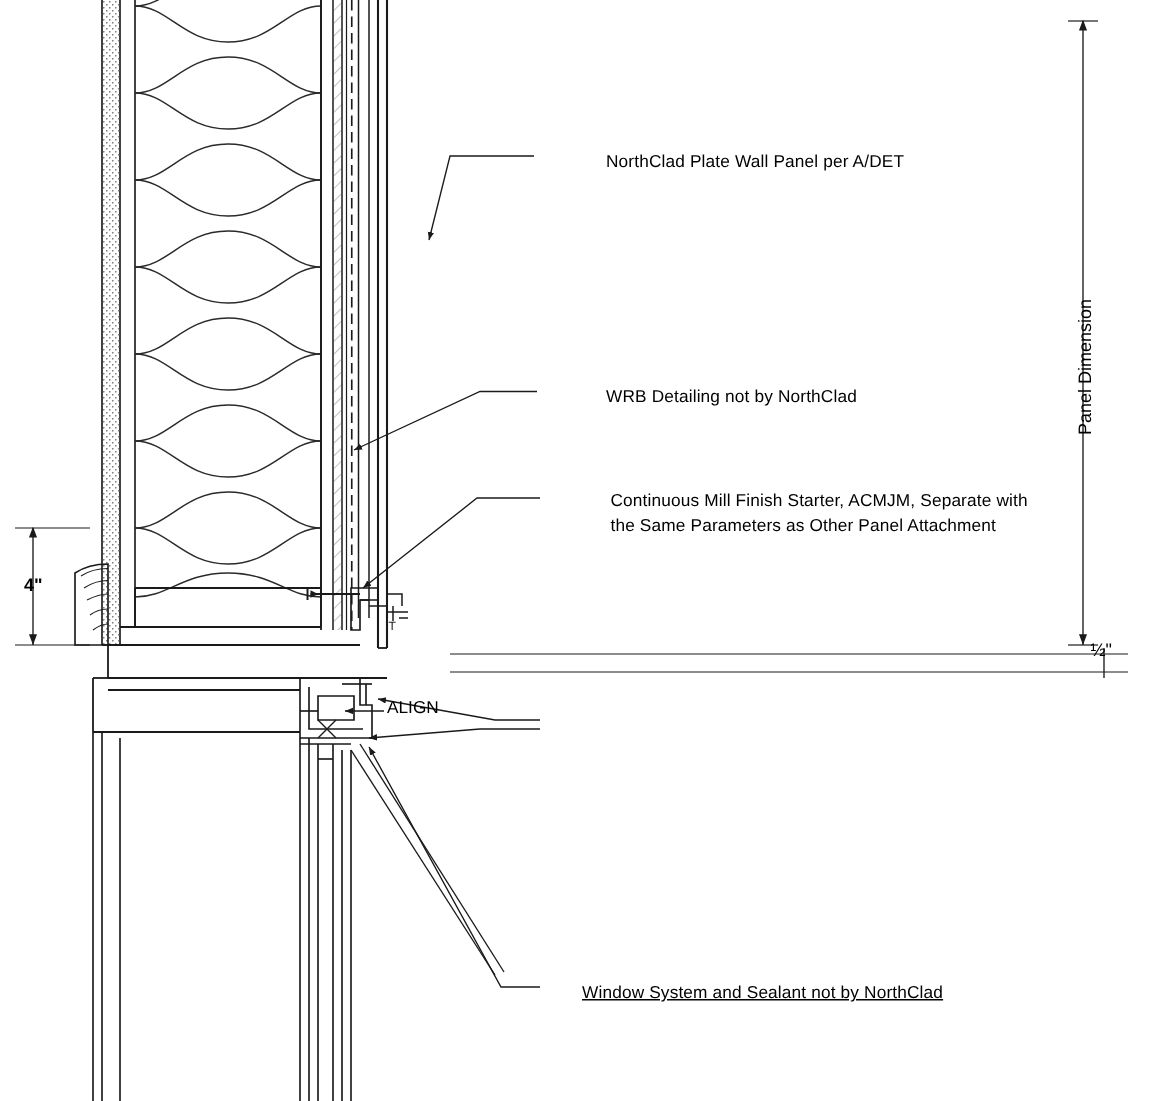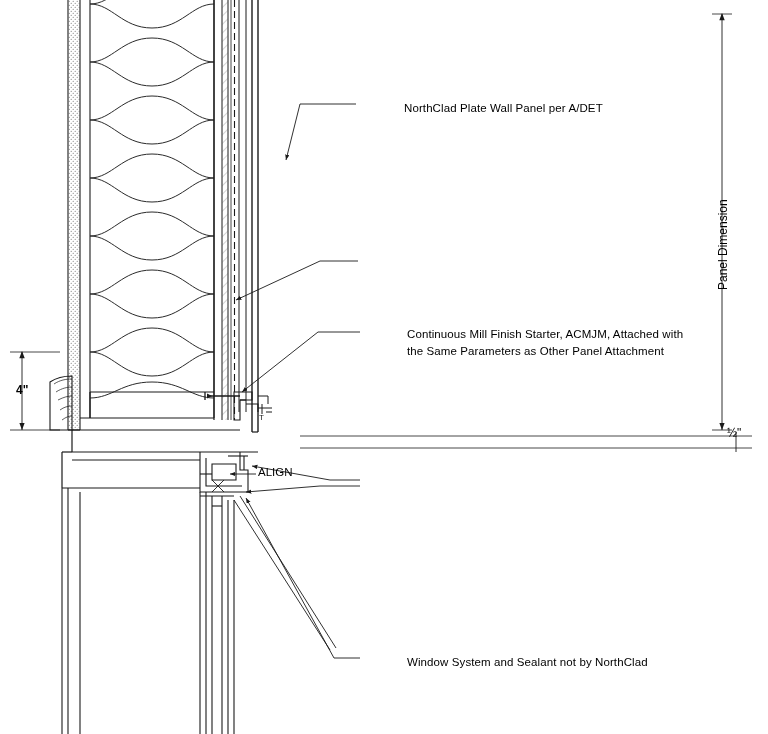--- a/index.html
+++ b/index.html
@@ -225,26 +225,27 @@
       <path d="M360,332 L318,332 L242,392" marker-end="url(#arrowsm)"></path>
       <path d="M360,480 L330,480 L252,466" marker-end="url(#arrowsm)"></path>
       <path d="M360,486 L320,486 L246,492" marker-end="url(#arrowsm)"></path>
       <path d="M360,658 L334,658 L246,498" marker-end="url(#arrowsm)"></path>
       <path d="M256,474 L230,474" marker-end="url(#arrowsm)"></path>
     </g>
   </svg>
 
   <div class="note" style="left:364px; top:100px;">NorthClad Plate Wall Panel per A/DET</div>
 
-
-  <div class="note" style="left:367px; top:326px; width:340px;">Continuous Mill Finish Starter, ACMJM,  Attached with
+  <div class="note" style="left:364px; top:257px;">WRB Detailing not by NorthClad</div>
+
+  <div class="note" style="left:367px; top:326px; width:340px;">Continuous Mill Finish Starter, ACMJM,  Separate with
 the Same Parameters as Other Panel Attachment</div>
 
 
-  <div class="note" style="left:367px; top:654px;">Window System and Sealant not by NorthClad</div>
+  <div class="note" style="left:348px; top:654px;text-decoration:underline;">Window System and Sealant not by NorthClad</div>
 
   <div class="dimlabel" style="left:16px; top:383px; font-weight:bold;">4"</div>
 
   <div class="dimlabel" style="left:727px; top:426px;">½"</div>
 
   <div class="vertlabel" style="left:716px; top:290px;">Panel Dimension</div>
 
   <div class="alignlabel" style="left:258px; top:466px;text-align:center;">ALIGN</div>
 
 </div>

